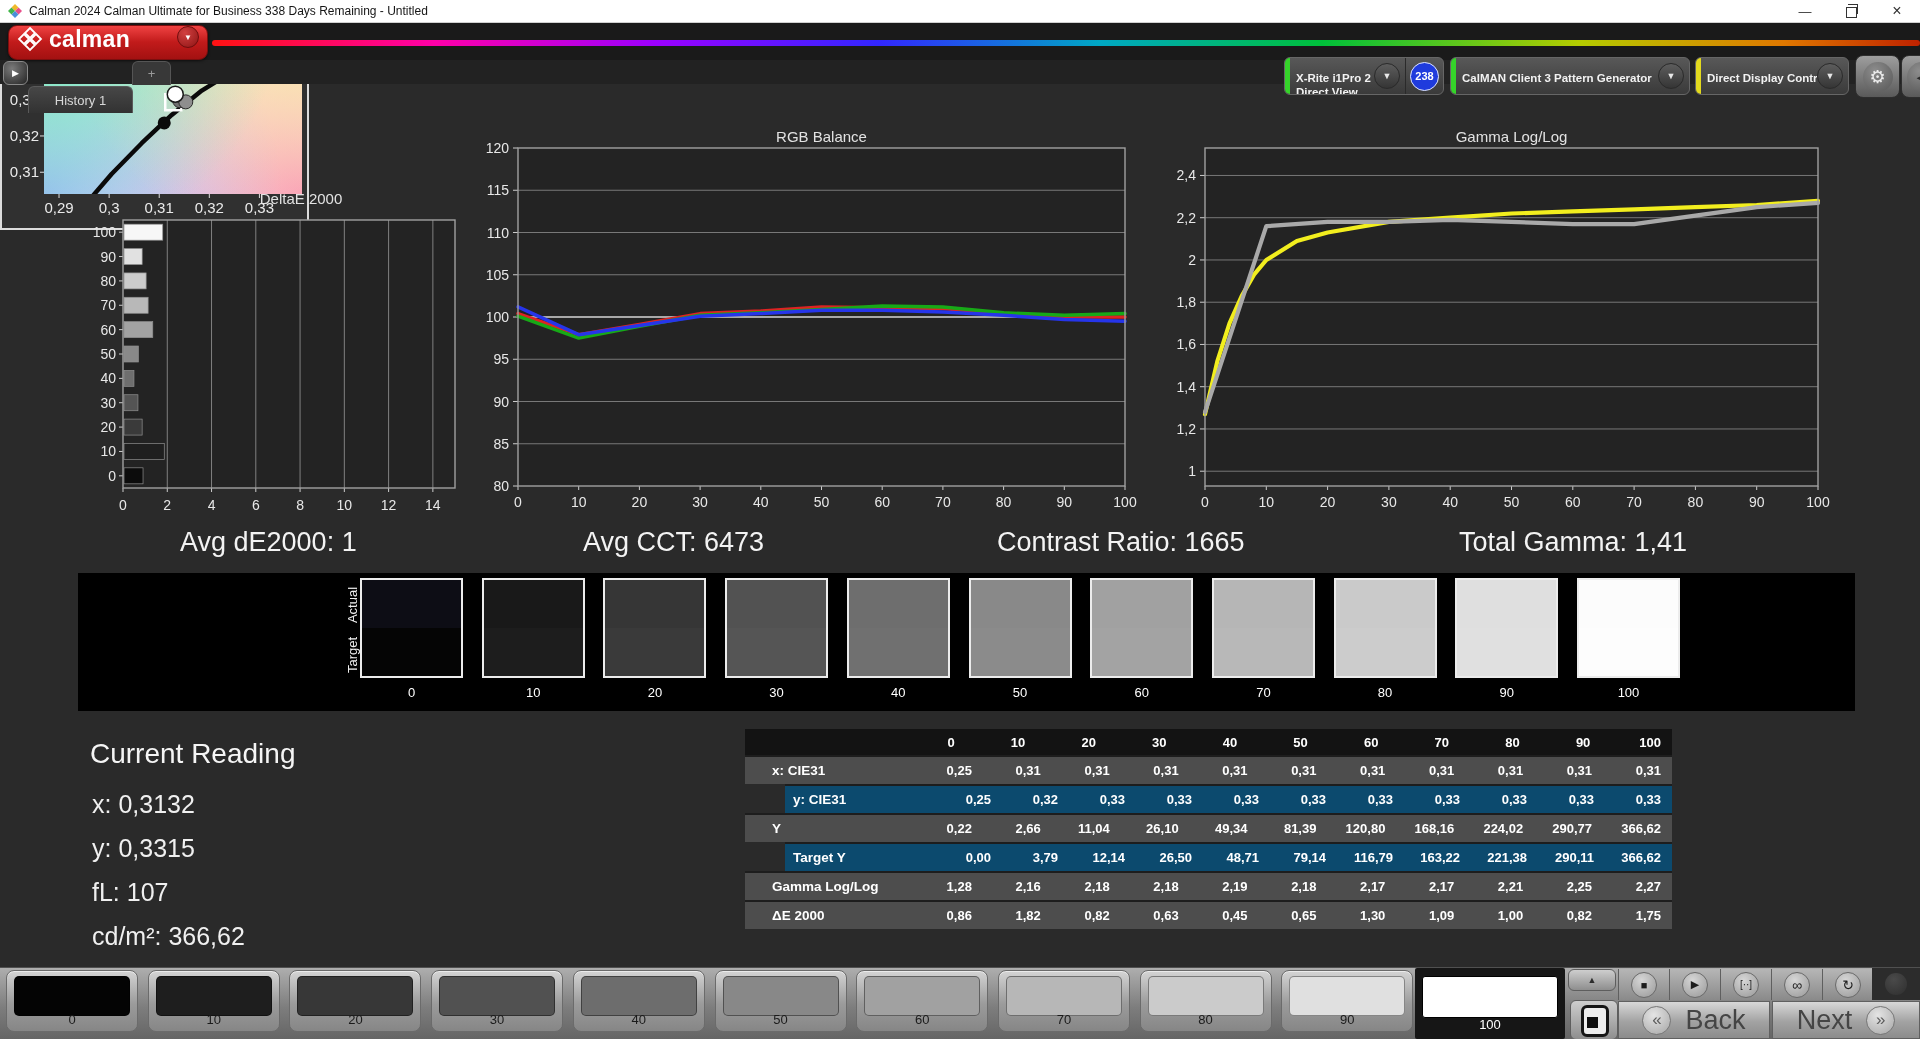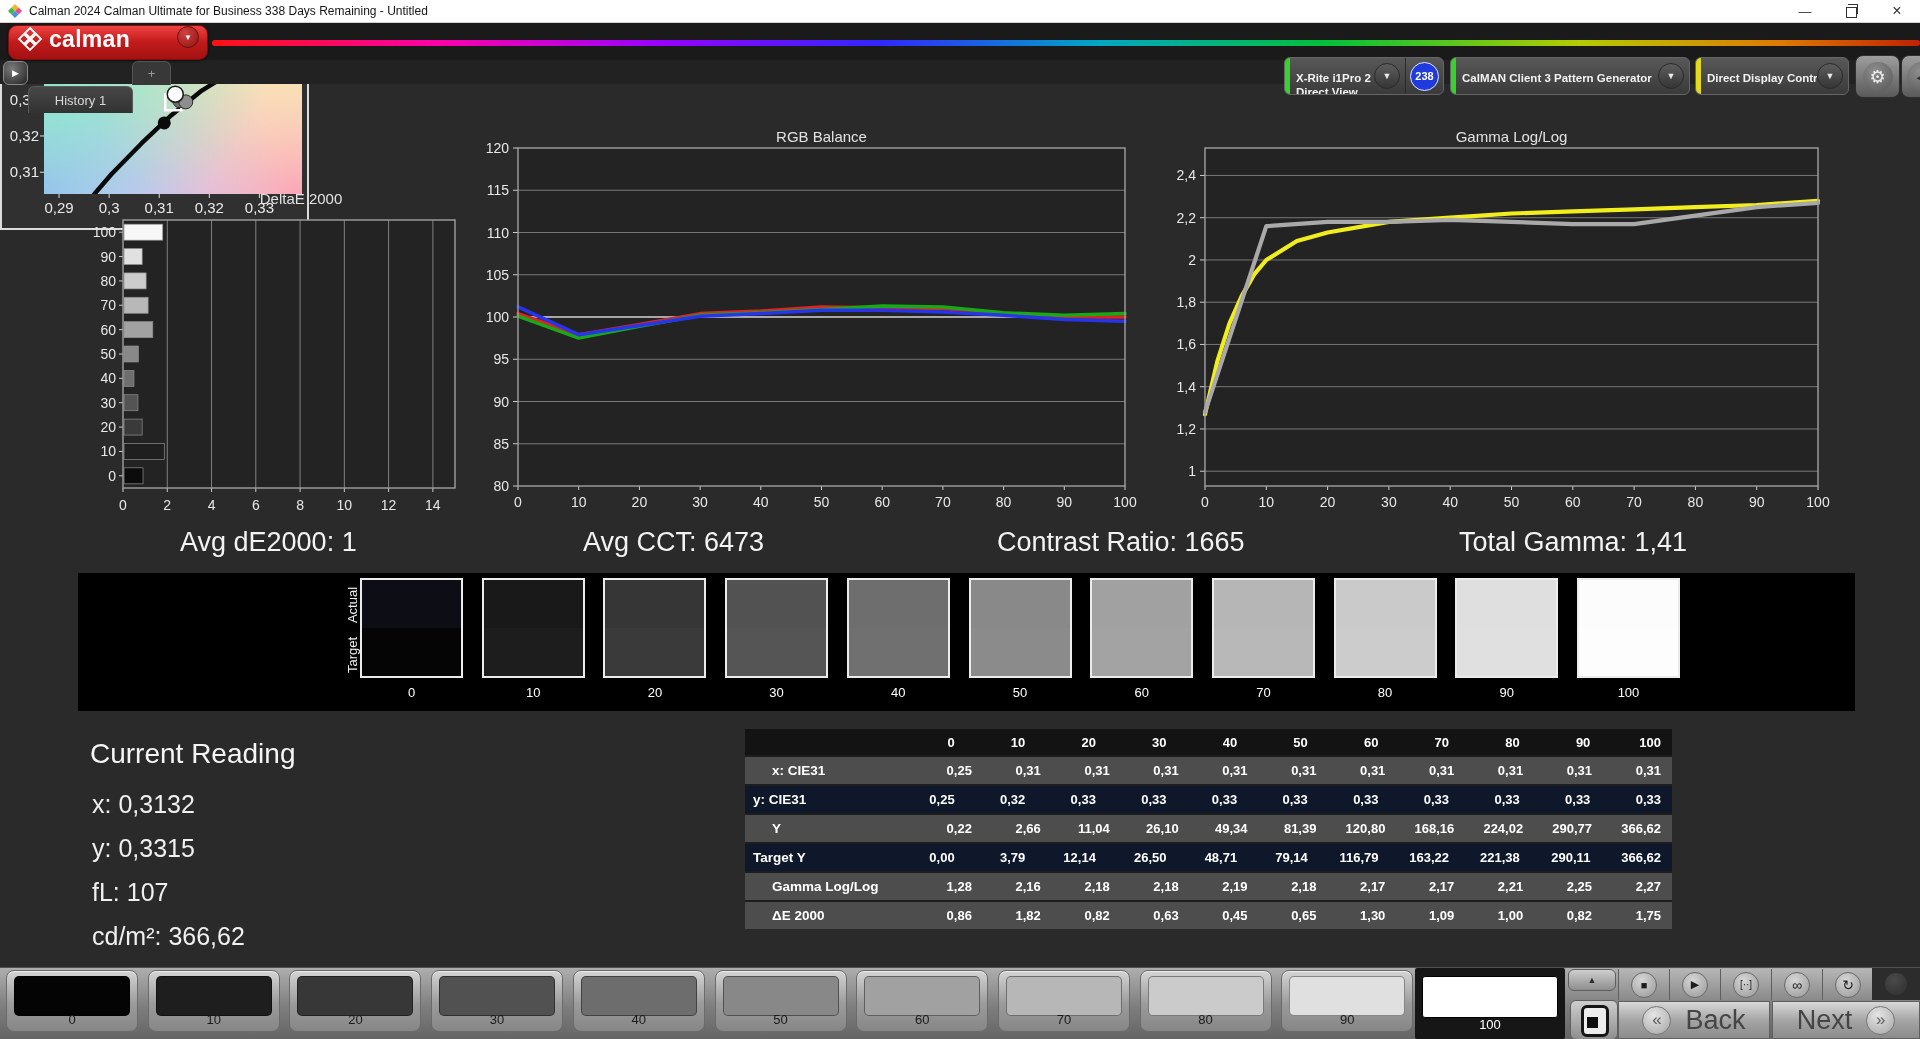--- a/index.html
+++ b/index.html
@@ -75,21 +75,21 @@
       radial-gradient(circle at 100% 0%,rgba(248,238,160,.95),rgba(248,238,160,0) 75%),
       radial-gradient(circle at 0% 100%,rgba(150,175,250,.9),rgba(150,175,250,0) 75%),
       radial-gradient(circle at 100% 100%,rgba(250,140,185,.95),rgba(250,140,185,0) 75%);}
   #svg-cie{position:absolute;left:0;top:0;}
   .cie-lab{position:absolute;color:#eaeaea;font-size:15px;}
   
   #data-table{left:745px;top:729px;width:927px;height:218px;overflow:hidden;}
   .trow{display:grid;grid-template-columns:150px repeat(11,1fr);height:27px;border-top:2px solid #1d1d1d;}
   .trow.header{background:#131313;border-top:none;height:26px;}
   .trow.dark{background:#4d4d4d;padding-left:19px;}
-  .trow.light{background:#0f172a;}
+  .trow.light{background:#0c4a6e;margin-left:40px;}
   .tcell{display:flex;align-items:center;color:#fff;font-size:13px;font-weight:bold;overflow:hidden;}
   .tcell.val{justify-content:flex-end;padding-right:11px;}
   .tcell.label{padding-left:8px;font-size:13.5px;}
   
   #bottom-bar{left:0;top:967px;width:1920px;height:72px;background:linear-gradient(180deg,#aeaeae,#7d7d7d 55%,#646464);
               border-top:1px solid #505050;z-index:20;}
   .level-btn{position:absolute;top:2px;width:132px;height:62px;border-radius:8px;
              background:linear-gradient(180deg,#d4d4d4,#9b9b9b 55%,#868686);border:1px solid #6b6b6b;
              box-shadow:inset 0 1px 0 rgba(255,255,255,.55);box-sizing:border-box;}
   .level-swatch{position:absolute;left:7px;top:5px;right:7px;height:38px;border-radius:5px;border:1px solid rgba(0,0,0,.4);}

